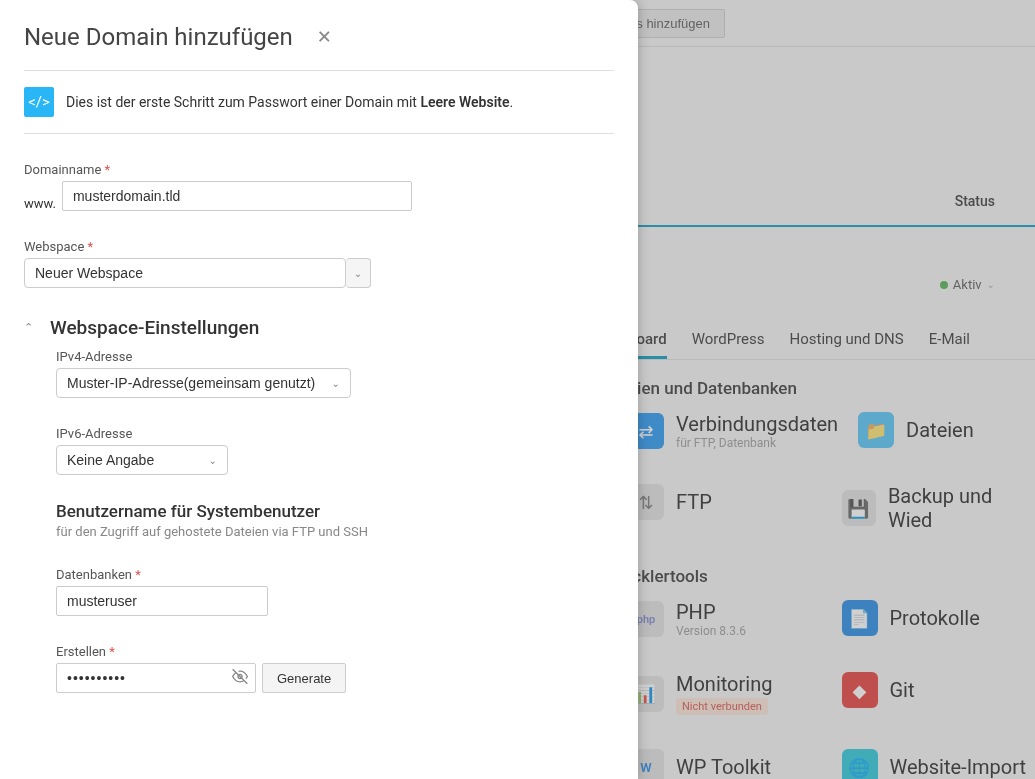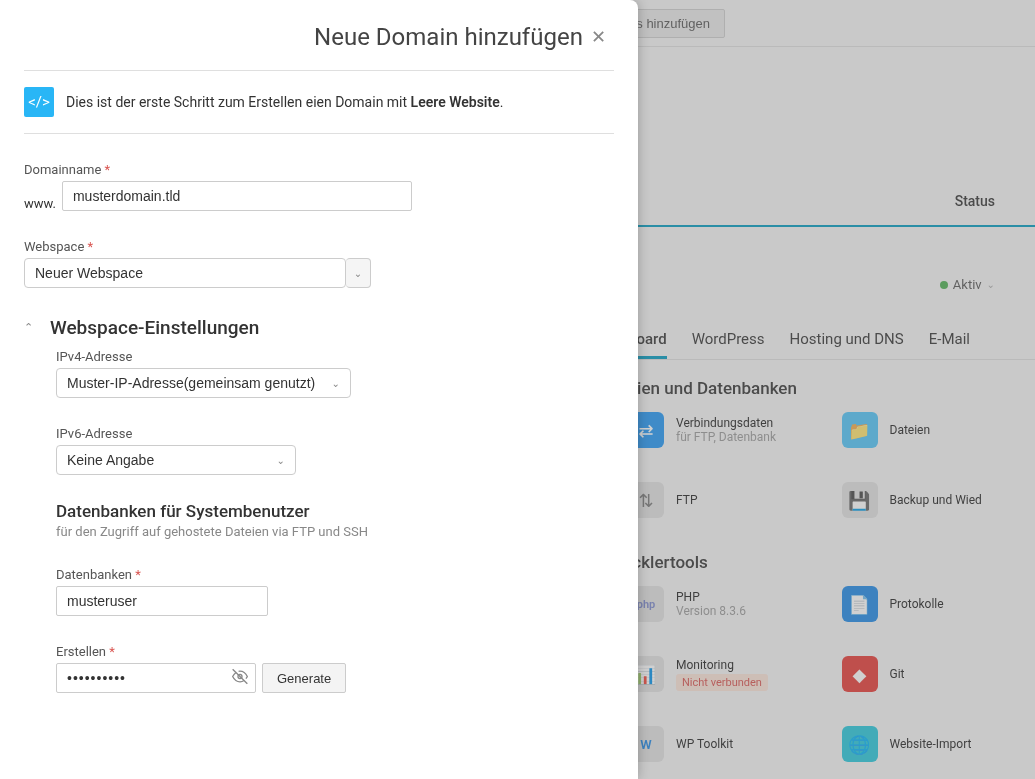--- a/index.html
+++ b/index.html
@@ -24,27 +24,27 @@
     .bg-tools { padding-left:628px; }
     .bg-row { display:flex; gap:20px; margin-bottom: 34px; align-items:flex-start; }
     .bg-item { display:flex; gap:12px; align-items:center; width: 220px; }
     .bg-icon { width:36px; height:36px; border-radius:6px; display:flex; align-items:center; justify-content:center; font-size:18px; background:#eee; }
     .bg-icon.blue { background:#2196f3; color:#fff; }
     .bg-icon.lightblue { background:#4fc3f7; color:#fff; }
     .bg-icon.gray { background:#e0e0e0; color:#777; }
     .bg-icon.lblue2 { background:#1e88e5; color:#fff; }
     .bg-icon.red { background:#e53935; color:#fff; }
     .bg-icon.teal { background:#26c6da; color:#fff; }
-    .bg-item .text .title { font-size:12px; color:#222; }
+    .bg-item .text .title { font-size:20px; color:#222; }
     .bg-item .text .sub { font-size:12px; color:#999; }
     .bg-badge { display:inline-block; background:#fbe3d8; color:#d9534f; font-size:11px; padding:2px 6px; border-radius:3px; margin-top:2px;}
 
     
     .modal { position: absolute; top:0; left:0; width: 638px; height: 779px; background: #fff; border-top-right-radius: 8px; box-shadow: 0 0 12px rgba(0,0,0,0.25); padding: 0 24px; overflow:hidden; z-index: 10;}
-    .modal-header { display:flex; align-items:center; justify-content:flex-end; padding-top: 22px; padding-bottom: 18px; border-bottom: 1px solid #dfdfdf; }
+    .modal-header { display:flex; align-items:center; justify-content:flex-start; padding-top: 22px; padding-bottom: 18px; border-bottom: 1px solid #dfdfdf; gap: 16px; }
     .modal-title { font-size: 24px; font-weight:400; color:#444; }
     .close-btn { background:none; border:none; font-size:18px; color:#888; cursor:pointer; padding:4px 8px; }
 
     .info-row { display:flex; align-items:center; gap:12px; padding: 16px 0; border-bottom:1px solid #dfdfdf;}
     .info-icon { width:30px; height:30px; background:#29b6f6; border-radius:2px; display:flex; align-items:center; justify-content:center; color:#fff; font-size:15px;}
     .info-text { font-size:14px; color:#333; }
     .info-text b { font-weight:600; }
 
     .form-group { margin-top: 28px; }
     .label { display:block; font-size:13px; color:#555; margin-bottom: 4px; }
@@ -180,21 +180,21 @@
   <div class="modal-header">
     <div class="modal-title">Neue Domain hinzufügen</div>
     <button class="close-btn">
       <span>✕</span>
     </button>
   </div>
 
   <div class="info-row">
     <div class="info-icon">&lt;/&gt;</div>
     <div class="info-text">
-      <span>Dies ist der erste Schritt zum Erstellen eien Domain mit </span><b>Leere Website</b><span>.</span>
+      <span>Dies ist der erste Schritt zum Passwort einer Domain mit </span><b>Leere Website</b><span>.</span>
     </div>
   </div>
 
   <div class="form-group">
     <label class="label"><span>Domainname</span> <span class="req">*</span></label>
     <div class="inline-field">
       <span class="prefix">www.</span>
       <input class="text-input" style="width: 350px;" value="musterdomain.tld">
     </div>
   </div>
@@ -220,27 +220,27 @@
     <div class="form-group" style="margin-top:10px;">
       <label class="label">IPv4-Adresse</label>
       <button class="select-btn" style="width:295px;">
         <span>Muster-IP-Adresse(gemeinsam genutzt)</span>
         <span class="chev">⌄</span>
       </button>
     </div>
 
     <div class="form-group">
       <label class="label">IPv6-Adresse</label>
-      <button class="select-btn" style="width:240px;text-align:right;">
+      <button class="select-btn" style="width:172px;text-align:right;">
         <span>Keine Angabe</span>
         <span class="chev">⌄</span>
       </button>
     </div>
 
-    <div class="subheading">Datenbanken für Systembenutzer</div>
+    <div class="subheading">Benutzername für Systembenutzer</div>
     <div class="subdesc">für den Zugriff auf gehostete Dateien via FTP und SSH</div>
 
     <div class="form-group">
       <label class="label"><span>Datenbanken</span> <span class="req">*</span></label>
       <input class="text-input" style="width: 212px;" value="musteruser">
     </div>
 
     <div class="form-group">
       <label class="label"><span>Erstellen</span> <span class="req">*</span></label>
       <div class="pwd-row">

